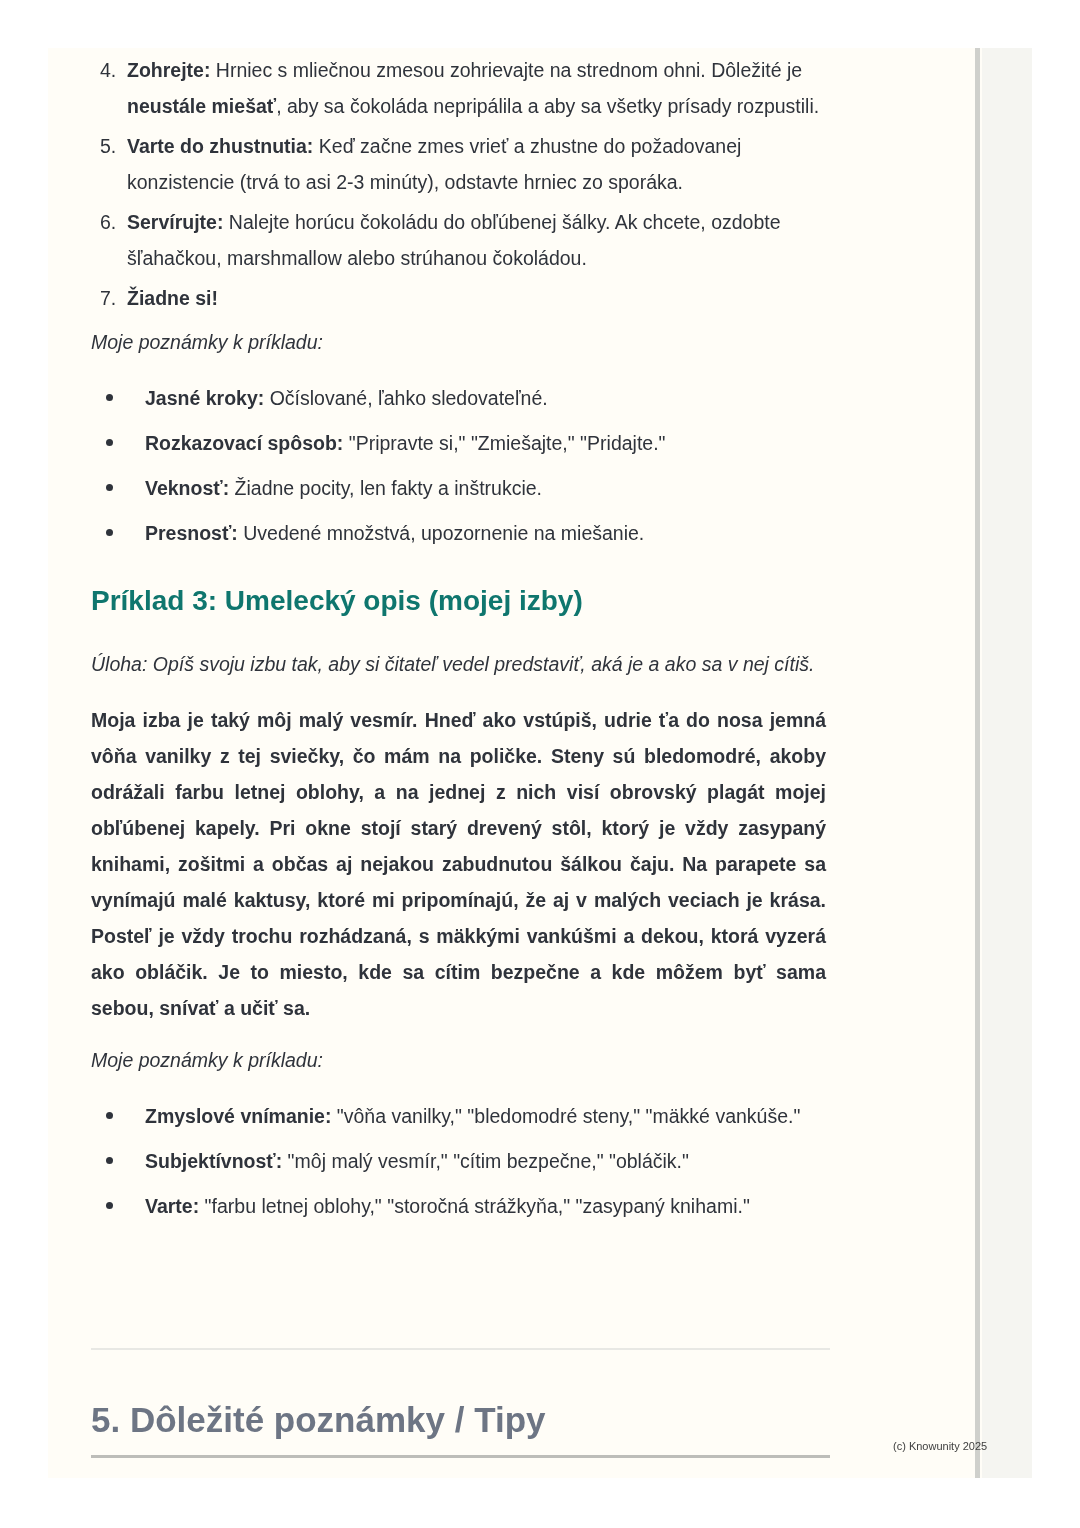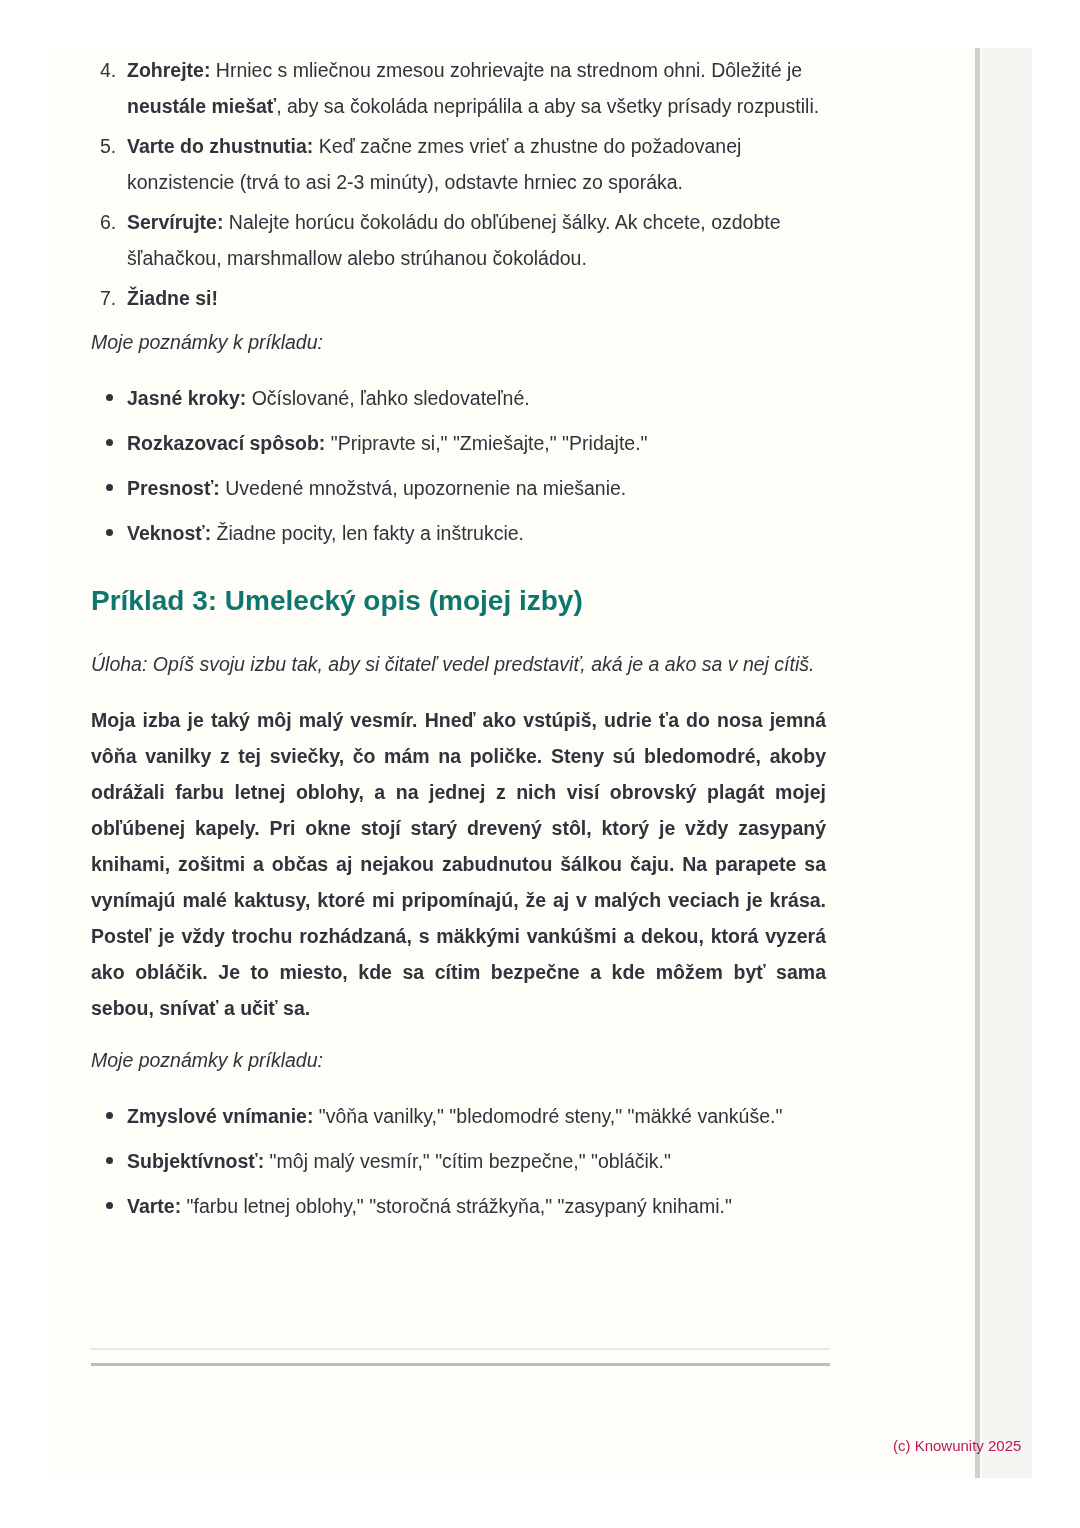--- a/index.html
+++ b/index.html
@@ -23,21 +23,21 @@
     color: #2f333b;
     font-size: 19.5px; line-height: 36px;
   }
   ol.steps { list-style: none; margin: 4px 0 0 0; padding: 0; }
   ol.steps li { display: grid; grid-template-columns: 36px 1fr; margin-bottom: 4px; }
   ol.steps .num { padding-left: 9px; }
   strong { font-weight: 700; }
   .note-intro { font-style: italic; margin: 8px 0 0 0; }
   .note-intro.second { margin-top: 16px; }
   ul.notes { list-style: none; margin: 20px 0 0 0; padding: 0; }
-  ul.notes li { display: grid; grid-template-columns: 36px 1fr; margin-bottom: 9px; }
+  ul.notes li { display: grid; grid-template-columns: 36px 1fr; margin-bottom: 9px; gap: 18px; }
   ul.notes .dot {
     width: 7px; height: 7px; border-radius: 50%;
     background: #2f333b; margin: 14px 0 0 15px;
   }
   h2.example-heading {
     font-size: 28px; line-height: 42px; font-weight: 700;
     color: #0f766e; margin: 29px 0 0 0;
   }
   .task { font-style: italic; margin: 24px 0 0 0; }
   p.body-para { margin: 20px 4px 0 0; text-align: justify; font-weight: bold; }
@@ -51,21 +51,21 @@
   .edge-bar {
     position: absolute; left: 927px; top: 0;
     width: 5px; height: 1430px; background: #cfd0cc;
   }
   .edge-strip {
     position: absolute; left: 934px; top: 0;
     width: 50px; height: 1430px; background: #f5f5f1;
   }
   .watermark {
     position: absolute; left: 845px; top: 1388px;
-    font-size: 15px; line-height: 20px; color: #be185d;
+    font-size: 11px; line-height: 20px; color: #404040;
     z-index: 3; white-space: nowrap;
   }
 </style>
 </head>
 <body>
 
 <div class="page">
   <div class="content">
 
     <ol class="steps">
@@ -93,25 +93,25 @@
       <li>
         <span class="dot"></span>
         <span class="li-body"><strong>Jasné kroky:</strong><span> Očíslované, ľahko sledovateľné.</span></span>
       </li>
       <li>
         <span class="dot"></span>
         <span class="li-body"><strong>Rozkazovací spôsob:</strong><span> "Pripravte si," "Zmiešajte," "Pridajte."</span></span>
       </li>
       <li>
         <span class="dot"></span>
-        <span class="li-body"><strong>Presnosť:</strong><span> Uvedené množstvá, upozornenie na miešanie.</span></span>
+        <span class="li-body"><strong>Veknosť:</strong><span> Žiadne pocity, len fakty a inštrukcie.</span></span>
       </li>
       <li>
         <span class="dot"></span>
-        <span class="li-body"><strong>Veknosť:</strong><span> Žiadne pocity, len fakty a inštrukcie.</span></span>
+        <span class="li-body"><strong>Presnosť:</strong><span> Uvedené množstvá, upozornenie na miešanie.</span></span>
       </li>
     </ul>
 
     <h2 class="example-heading">Príklad 3: Umelecký opis (mojej izby)</h2>
 
     <div class="task">Úloha: Opíš svoju izbu tak, aby si čitateľ vedel predstaviť, aká je a ako sa v nej cítiš.</div>
 
     <p class="body-para">Moja izba je taký môj malý vesmír. Hneď ako vstúpiš, udrie ťa do nosa jemná vôňa vanilky z tej sviečky, čo mám na poličke. Steny sú bledomodré, akoby odrážali farbu letnej oblohy, a na jednej z nich visí obrovský plagát mojej obľúbenej kapely. Pri okne stojí starý drevený stôl, ktorý je vždy zasypaný knihami, zošitmi a občas aj nejakou zabudnutou šálkou čaju. Na parapete sa vynímajú malé kaktusy, ktoré mi pripomínajú, že aj v malých veciach je krása. Posteľ je vždy trochu rozhádzaná, s mäkkými vankúšmi a dekou, ktorá vyzerá ako obláčik. Je to miesto, kde sa cítim bezpečne a kde môžem byť sama sebou, snívať a učiť sa.</p>
 
     <div class="note-intro second">Moje poznámky k príkladu:</div>
@@ -128,19 +128,20 @@
       <li>
         <span class="dot"></span>
         <span class="li-body"><strong>Varte:</strong><span> "farbu letnej oblohy," "storočná strážkyňa," "zasypaný knihami."</span></span>
       </li>
     </ul>
 
   </div>
 
   <div class="footer-section">
     <div class="divider-light"></div>
+    <h1 class="section-heading">5. Dôležité poznámky / Tipy</h1>
     <div class="divider-heavy"></div>
   </div>
 
   <div class="edge-bar"></div>
   <div class="edge-strip"></div>
   <div class="watermark">(c) Knowunity 2025</div>
 </div>
 
 </body></html>

